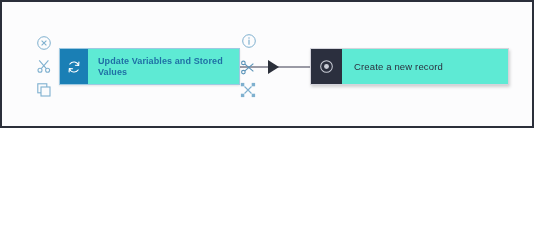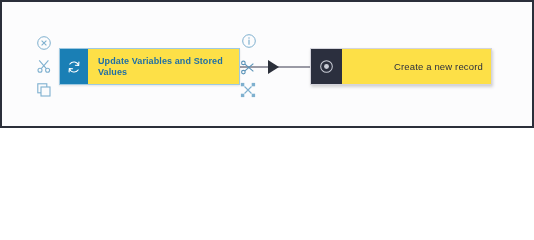--- a/index.html
+++ b/index.html
@@ -62,21 +62,21 @@
     border-top: 7px solid transparent;
     border-bottom: 7px solid transparent;
     border-left: 11px solid #2b2f3a;
   }
 
   
   .node {
     position: absolute;
     display: flex;
     align-items: stretch;
-    background: #fde047;
+    background: #5eead4;
     box-sizing: border-box;
   }
 
   #node-update {
     left: 57px;
     top: 46px;
     width: 181px;
     height: 37px;
     border: 1.5px solid #9ec9e2;
     box-shadow: 0 1px 2px rgba(0,0,0,0.10);
@@ -99,25 +99,24 @@
     font-weight: bold;
     line-height: 11px;
     color: #1f6fa5;
     letter-spacing: 0.1px;
   }
 
   
   #node-create {
     left: 308px;
     top: 46px;
-    width: 182px;
+    width: 199px;
     height: 37px;
     border: 1px solid #d4d4dc;
     box-shadow: 1px 2px 3px rgba(0,0,0,0.18);
-    gap: 40px;
   }
   #node-create .node-icon {
     width: 31px;
     background: #2b2f3e;
     color: #c9ccd6;
     display: flex;
     align-items: center;
     justify-content: center;
     flex: 0 0 31px;
   }

